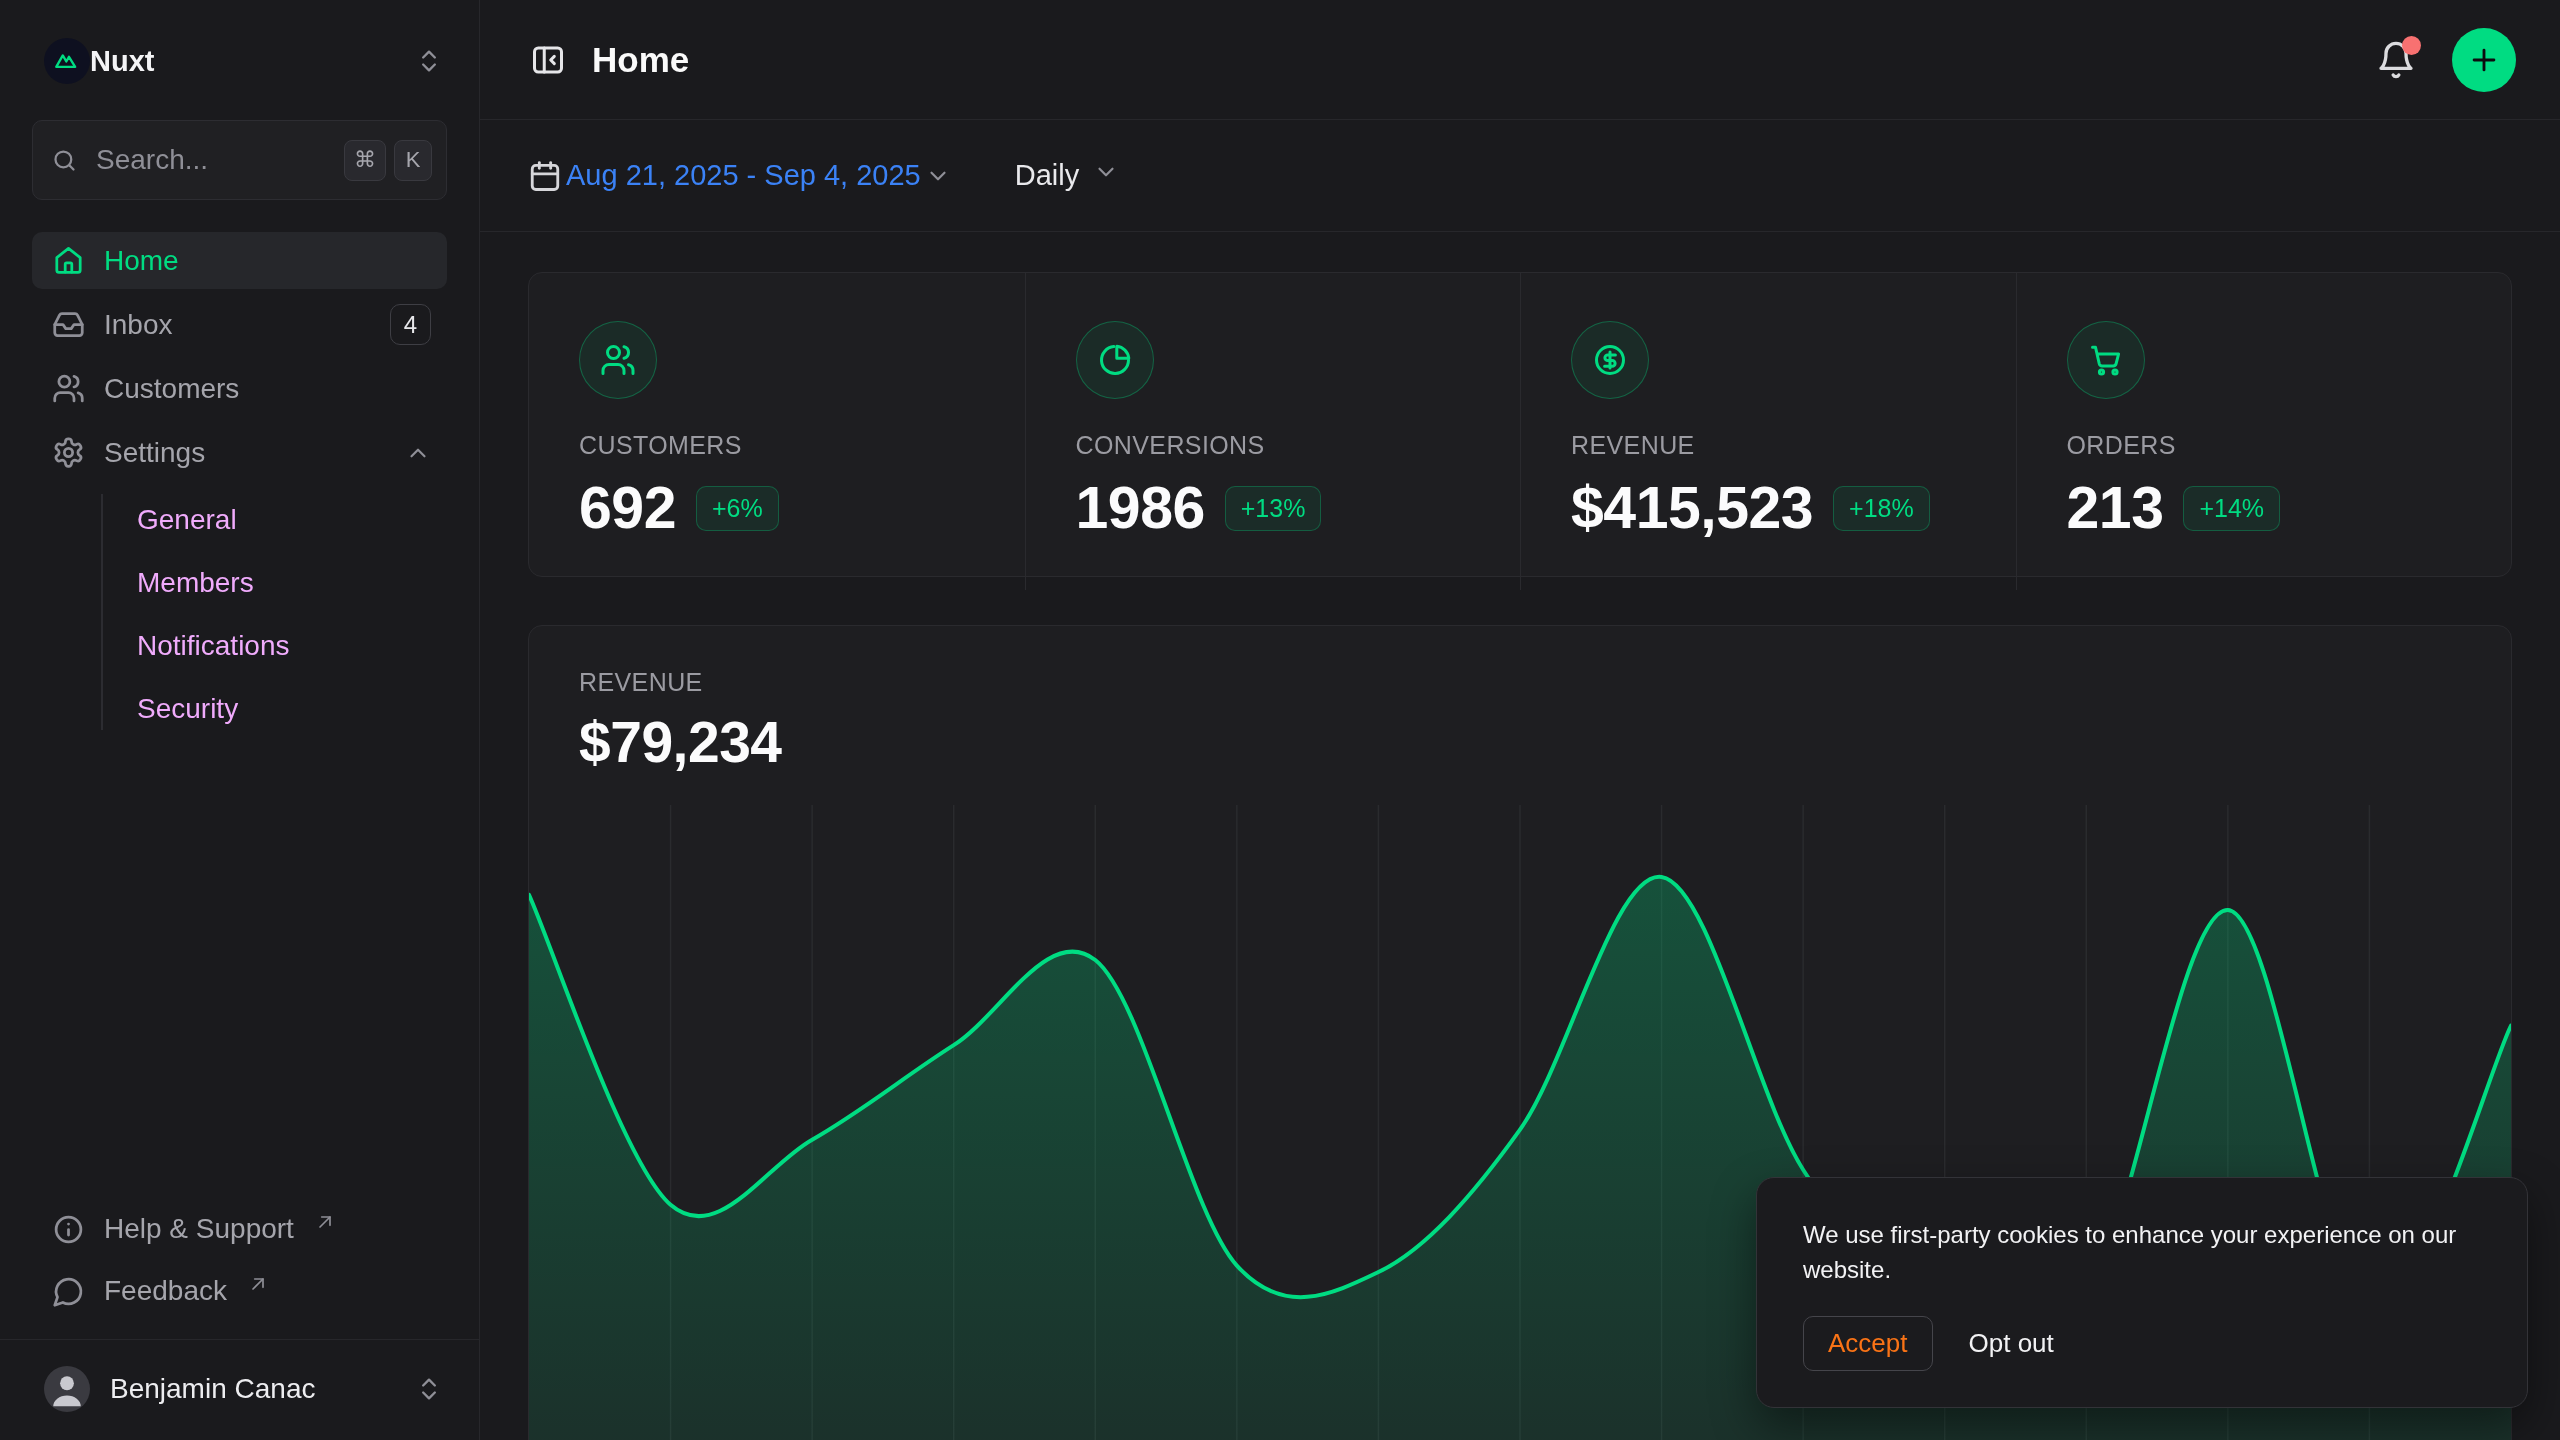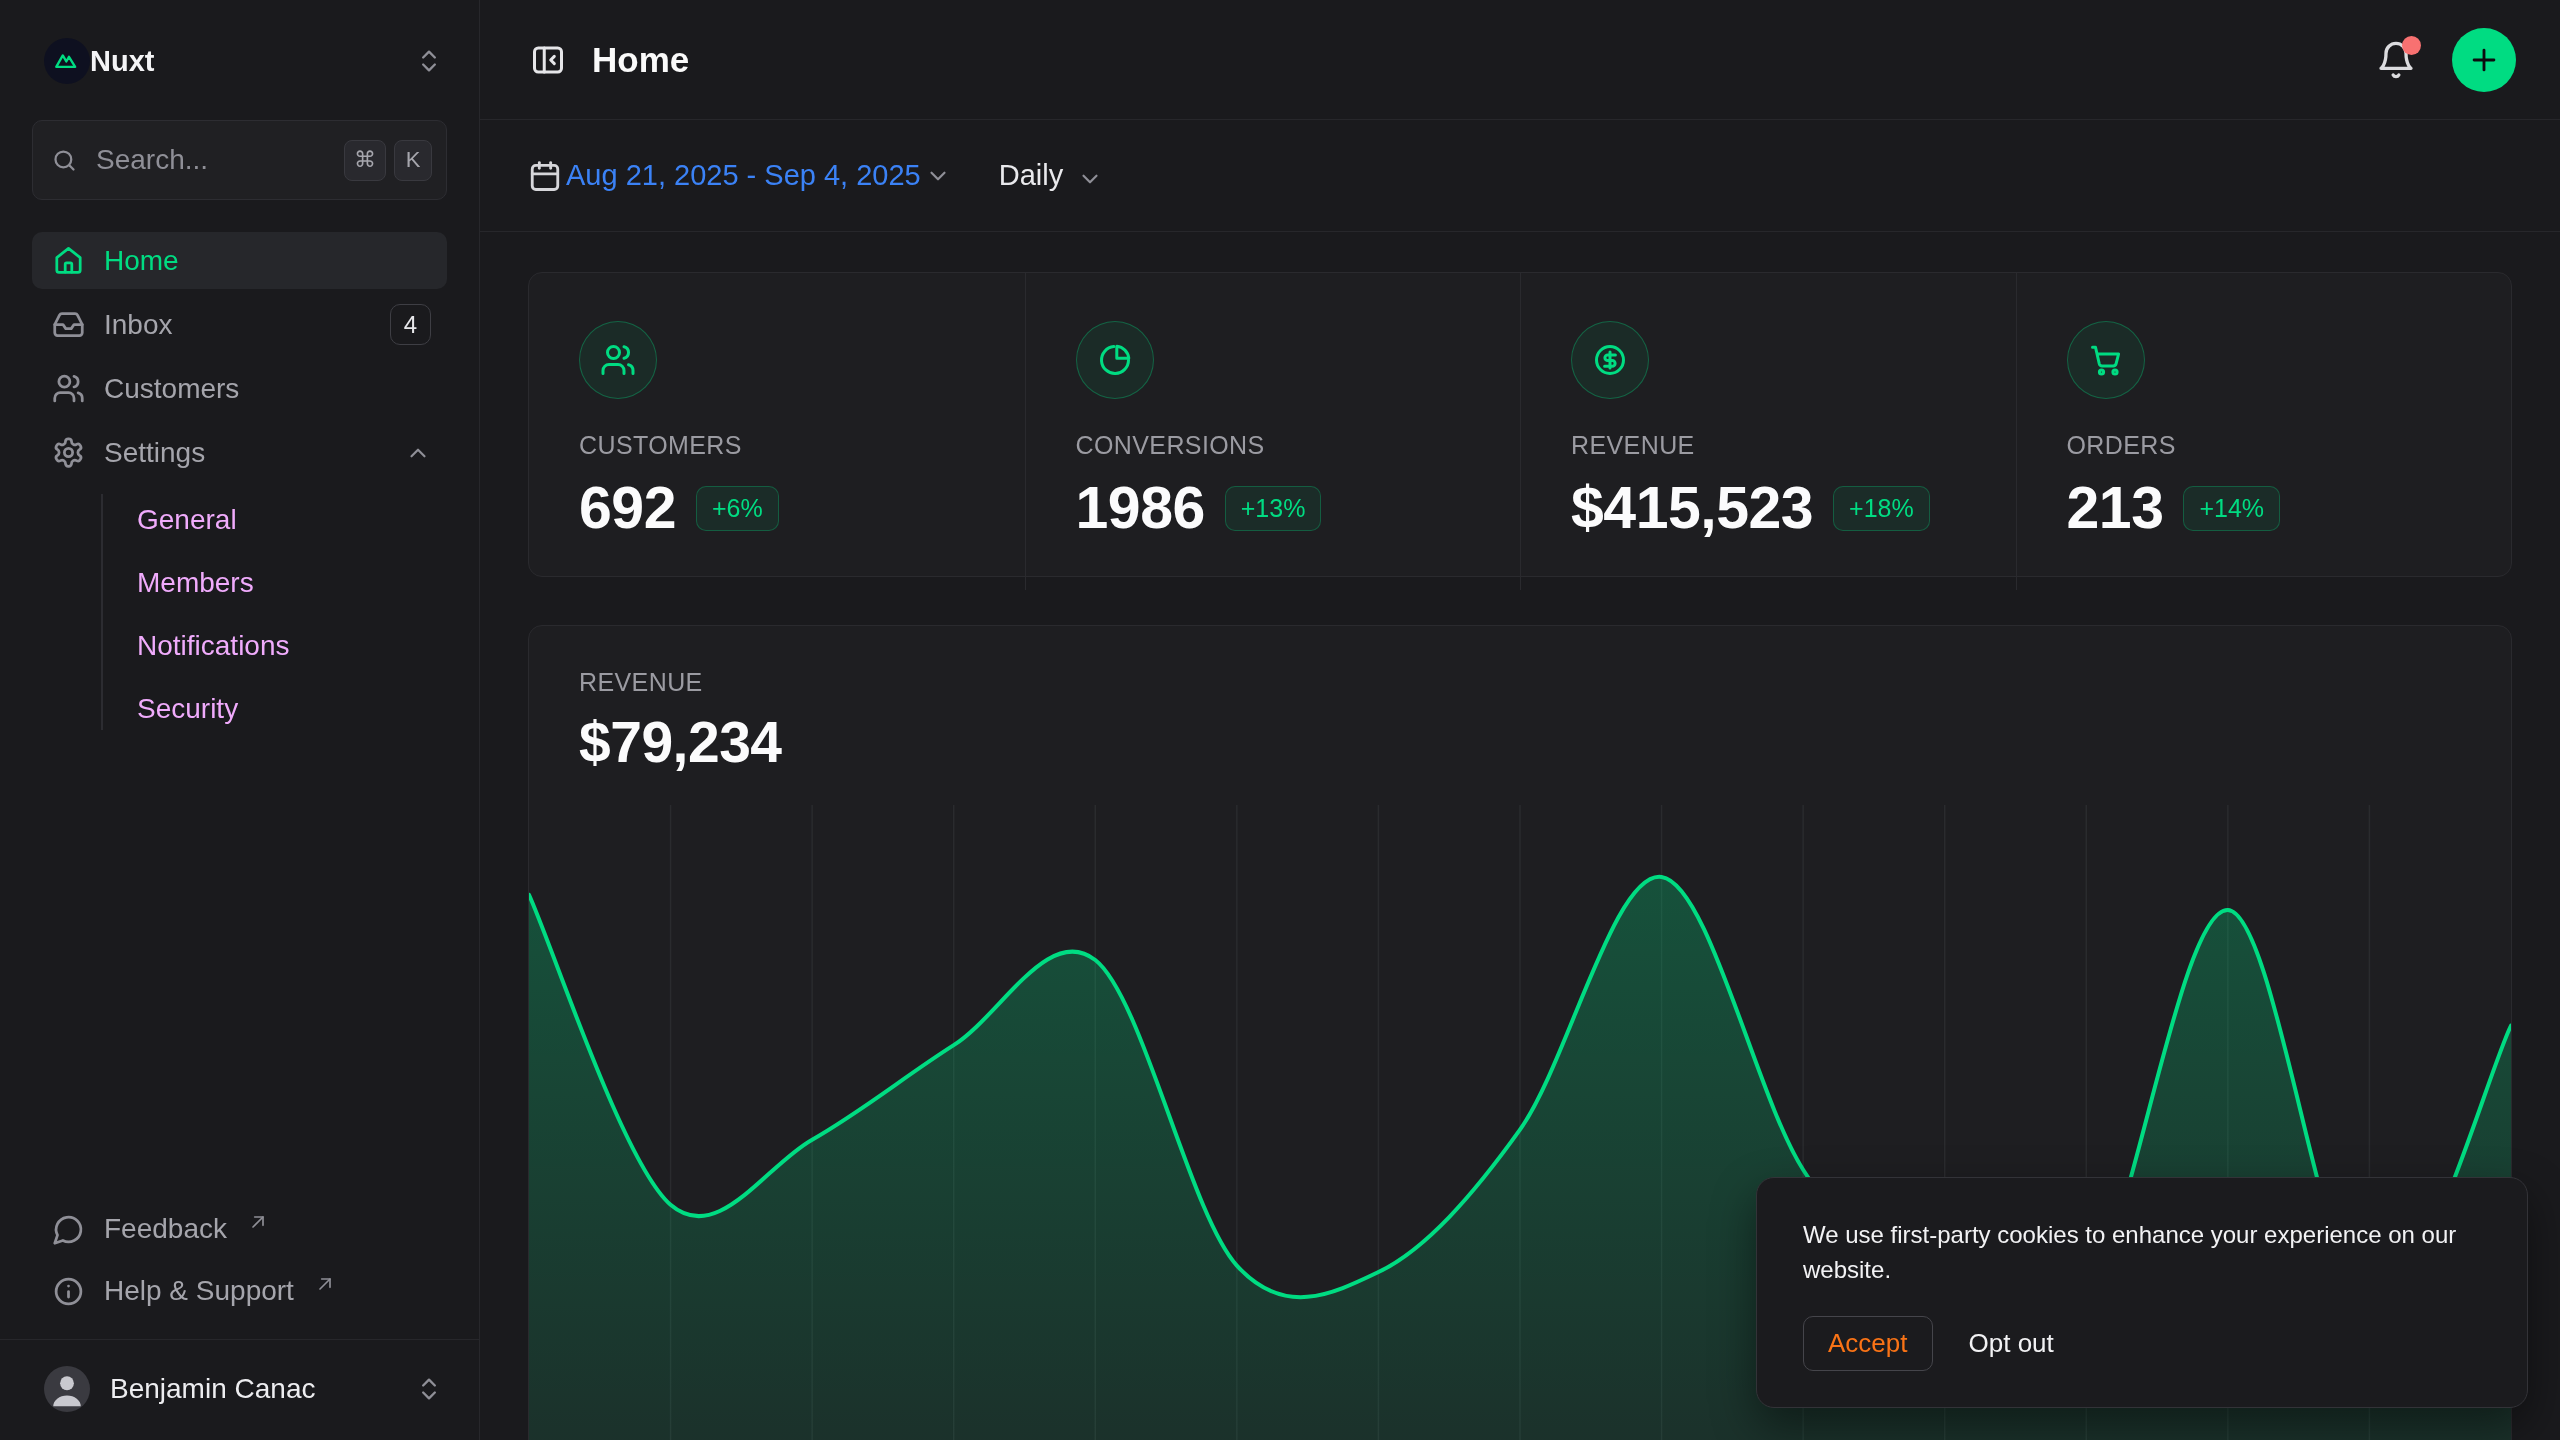--- a/index.html
+++ b/index.html
@@ -96,21 +96,21 @@
   }
 
   .toolbar {
     height:112px; min-height:112px; border-bottom:1px solid #27272b;
     display:flex; align-items:center; padding:0 48px;
   }
   .range-btn { display:flex; align-items:center; gap:4px; cursor:pointer; color:#3b82f6; }
   .range-btn .cal { color:#d6d6da; display:flex; }
   .range-text { font-size:29px; font-weight:500; }
   .chev { color:#8f8f97; display:flex; }
-  .period-btn { display:flex; align-items:flex-end; gap:14px; margin-left:48px; cursor:pointer; }
+  .period-btn { display:flex; align-items:flex-start; gap:14px; margin-left:64px; cursor:pointer; }
   .period-text { font-size:29px; font-weight:500; color:#e9e9ec; }
 
   .content { flex:1; padding:40px 48px; overflow:hidden; }
 
   .stats-card {
     display:grid; grid-template-columns:repeat(4,1fr);
     background:#1e1e21; border:1px solid #2a2a2e; border-radius:14px;
     height:305px;
   }
   .stat-cell { padding:48px 50px; cursor:pointer; }
@@ -244,40 +244,40 @@
       <div class="subnav-item">Members</div>
       <div class="subnav-item">Notifications</div>
       <div class="subnav-item">Security</div>
     </div>
   </nav>
 
   <div class="side-footer">
     <div class="nav-item">
       <span class="nico">
         <svg class="ic" width="33" height="33" viewBox="0 0 24 24">
-            <path d="M7.9 20A9 9 0 1 0 4 16.1L2 22z"></path>
-          </svg>
-      </span>
-      <span>Feedback</span>
+            <circle cx="12" cy="12" r="9"></circle>
+            <path d="M12 16v-4"></path>
+            <path d="M12 8h.01"></path>
+          </svg>
+      </span>
+      <span>Help &amp; Support</span>
       <span class="ext-arrow">
         <svg class="ic" width="20" height="20" viewBox="0 0 24 24">
             <path d="M6 18 18 6"></path>
             <path d="M8 6h10v10"></path>
           </svg>
       </span>
     </div>
     <div class="nav-item">
       <span class="nico">
         <svg class="ic" width="33" height="33" viewBox="0 0 24 24">
-            <circle cx="12" cy="12" r="9"></circle>
-            <path d="M12 16v-4"></path>
-            <path d="M12 8h.01"></path>
-          </svg>
-      </span>
-      <span>Help &amp; Support</span>
+            <path d="M7.9 20A9 9 0 1 0 4 16.1L2 22z"></path>
+          </svg>
+      </span>
+      <span>Feedback</span>
       <span class="ext-arrow">
         <svg class="ic" width="20" height="20" viewBox="0 0 24 24">
             <path d="M6 18 18 6"></path>
             <path d="M8 6h10v10"></path>
           </svg>
       </span>
     </div>
     <div class="side-divider"></div>
     <div class="user-row">
       <span class="avatar">

